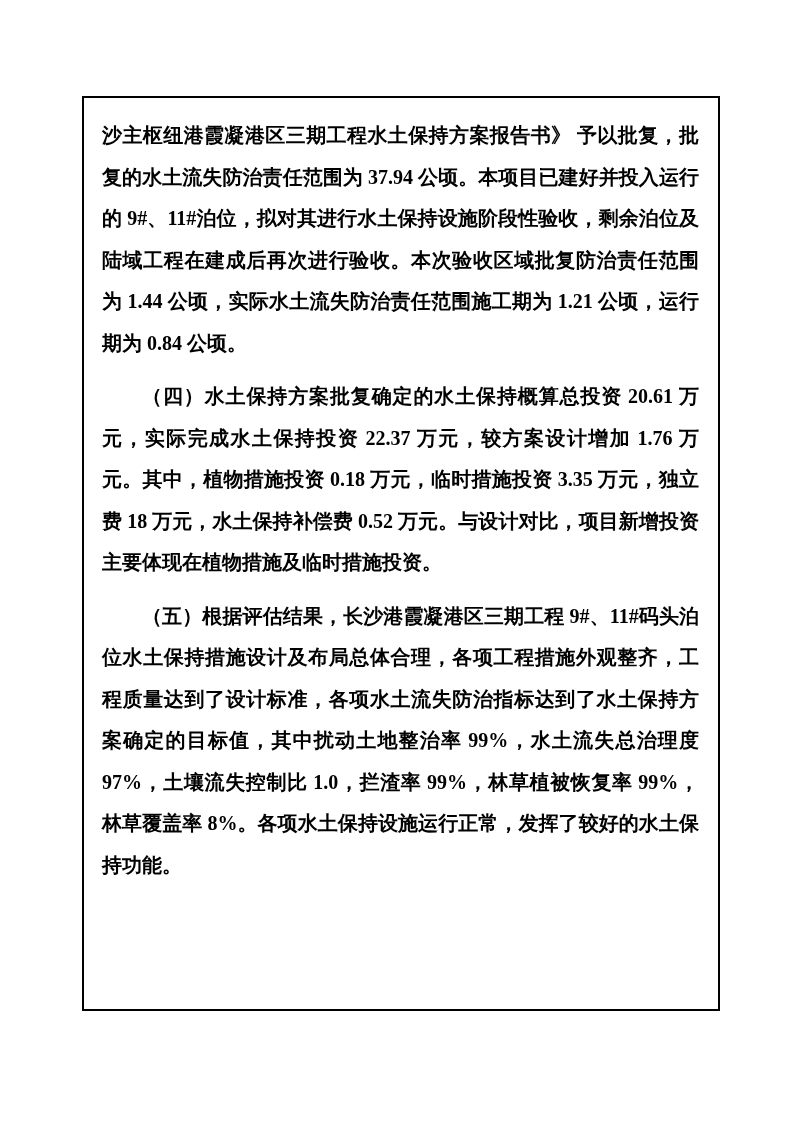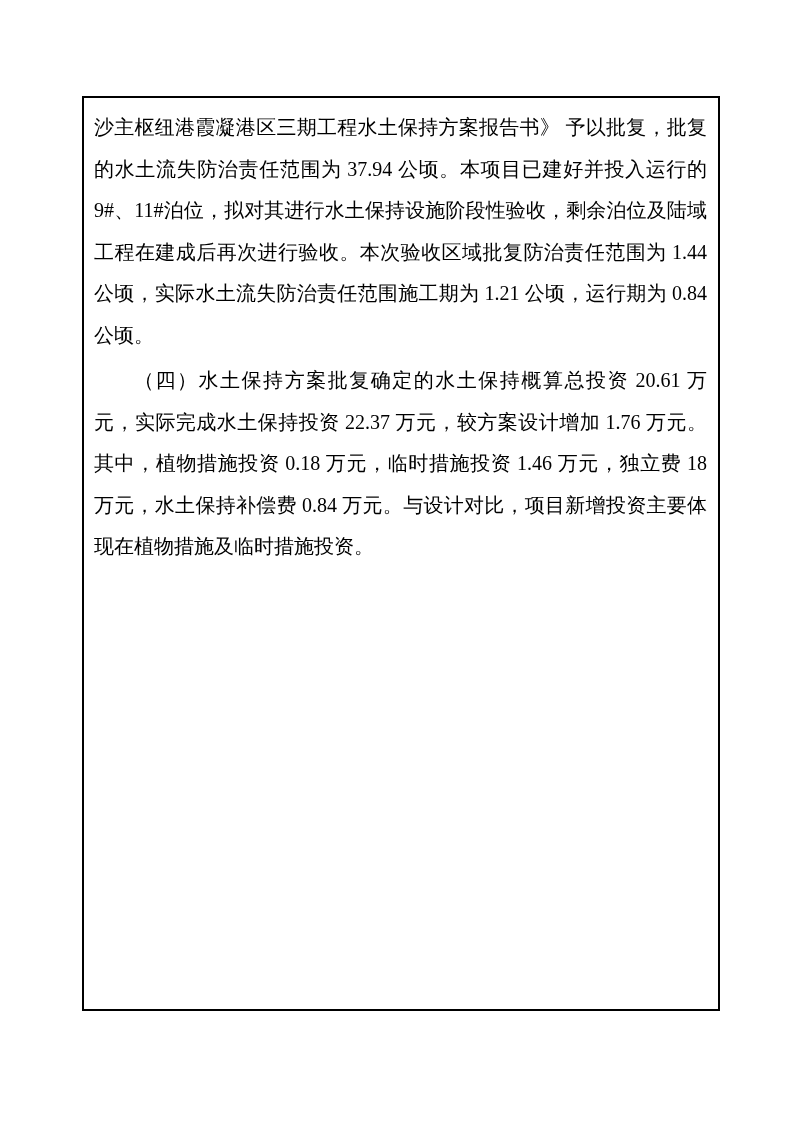--- a/index.html
+++ b/index.html
@@ -27,35 +27,37 @@
     overflow: hidden;
   }
   .doc-body {
     color: #000000;
     font-size: 20px;
     line-height: 41.5px;
     text-align: justify;
     text-justify: inter-ideograph;
   }
   .doc-body p {
-    margin: 4px;
+    margin: 12px;
     padding: 0;
+    font-weight: bold;
   }
   .doc-body p.indent {
     text-indent: 2em;
   }
   .doc-body sup {
     font-size: 0.62em;
     line-height: 0;
     vertical-align: super;
   }
 </style>
 </head>
 <body>
 
 <div class="page">
   <div class="table-cell">
     <div class="doc-body">
         <p>沙主枢纽港霞凝港区三期工程水土保持方案报告书》 予以批复，批复的水土流失防治责任范围为 37.94 公顷。本项目已建好并投入运行的 9#、11#泊位，拟对其进行水土保持设施阶段性验收，剩余泊位及陆域工程在建成后再次进行验收。本次验收区域批复防治责任范围为 1.44 公顷，实际水土流失防治责任范围施工期为 1.21 公顷，运行期为 0.84 公顷。</p>
-        <p class="indent">（四）水土保持方案批复确定的水土保持概算总投资 20.61 万元，实际完成水土保持投资 22.37 万元，较方案设计增加 1.76 万元。其中，植物措施投资 0.18 万元，临时措施投资 1.46 万元，独立费 18 万元，水土保持补偿费 0.84 万元。与设计对比，项目新增投资主要体现在植物措施及临时措施投资。</p>
+        <p class="indent">（四）水土保持方案批复确定的水土保持概算总投资 20.61 万元，实际完成水土保持投资 22.37 万元，较方案设计增加 1.76 万元。其中，植物措施投资 0.18 万元，临时措施投资 3.35 万元，独立费 18 万元，水土保持补偿费 0.52 万元。与设计对比，项目新增投资主要体现在植物措施及临时措施投资。</p>
+        <p class="indent">（五）根据评估结果，长沙港霞凝港区三期工程 9#、11#码头泊位水土保持措施设计及布局总体合理，各项工程措施外观整齐，工程质量达到了设计标准，各项水土流失防治指标达到了水土保持方案确定的目标值，其中扰动土地整治率 99%，水土流失总治理度 97%，土壤流失控制比 1.0，拦渣率 99%，林草植被恢复率 99%，林草覆盖率 8%。各项水土保持设施运行正常，发挥了较好的水土保持功能。</p>
       </div>
   </div>
 </div>
 
 </body></html>

